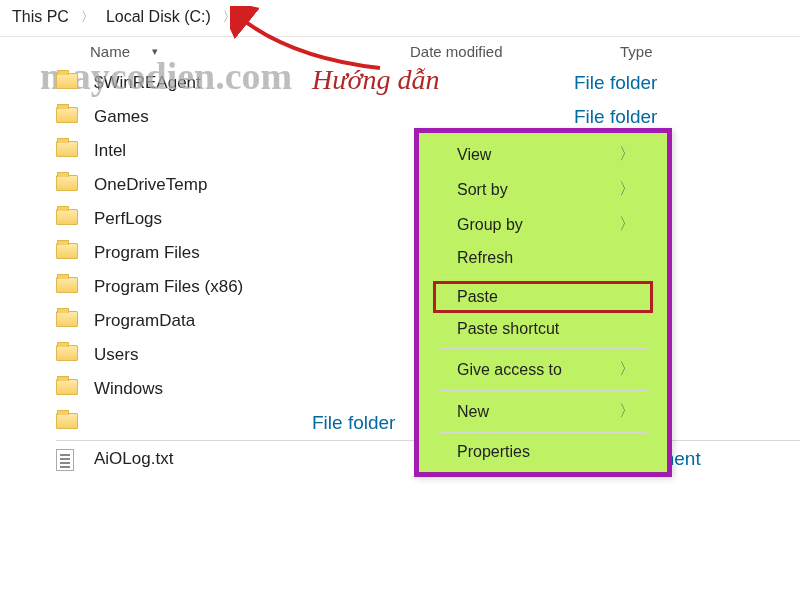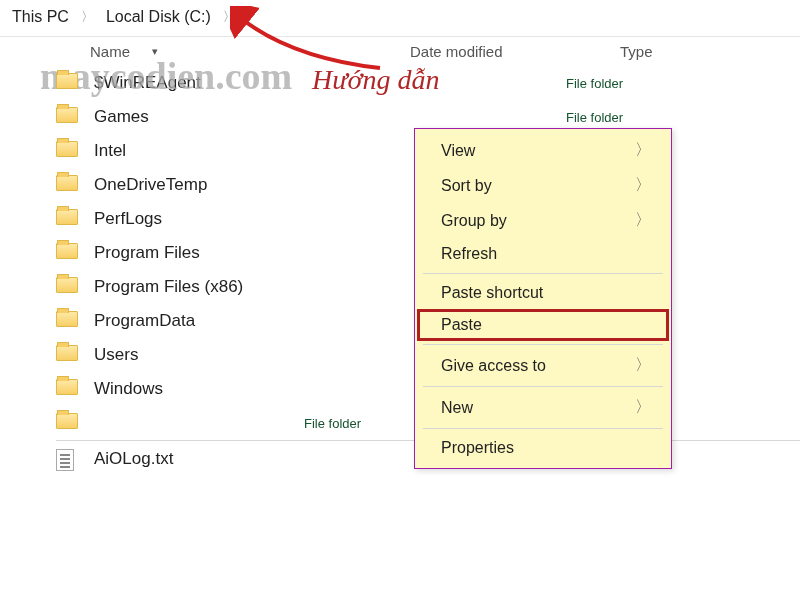--- a/index.html
+++ b/index.html
@@ -53,21 +53,21 @@
     height: 20px;
     margin-right: 14px;
     flex: 0 0 auto;
   }
   .row .fname {
     width: 262px;
     font-size: 17px;
     color: #222;
   }
   .row .date-cell { width: 210px; }
-  .row .type-cell { font-size: 13px; color: #14532d; }
+  .row .type-cell { font-size: 19px; color: #0369a1; margin-left: 8px; }
   .folder-icon {
     display:inline-block;
     width: 22px;
     height: 16px;
     background: linear-gradient(#ffe9a8,#f7cf66);
     border: 1px solid #e0b84a;
     border-radius: 1px;
     position: relative;
   }
   .folder-icon::before {
@@ -99,24 +99,24 @@
     border-top: 1px solid #d8d8d8;
     height: 34px;
     padding-top: 2px;
   }
   
   .context-menu {
     position: absolute;
     left: 414px;
     top: 128px;
     width: 258px;
-    background: #fef9c3;
-    border: 1px solid #a21caf;
+    background: #bef264;
+    border: 5px solid #a21caf;
     box-shadow: 2px 2px 6px rgba(0,0,0,0.15);
-    padding: 4px 2px;
+    padding: 4px 14px;
     font-size: 16px;
   }
   .menu-item {
     display:flex;
     align-items:center;
     justify-content: space-between;
     padding: 7px 18px 7px 24px;
     color: #222;
     position: relative;
   }
@@ -285,26 +285,26 @@
     <span class="submenu-arrow">〉</span>
   </div>
   <div class="menu-item">
     <span>Group by</span>
     <span class="submenu-arrow">〉</span>
   </div>
   <div class="menu-item">
     <span>Refresh</span>
   </div>
   <div class="menu-sep"></div>
-  <div class="menu-item">
-    <span>Paste shortcut</span>
-  </div>
   <div class="menu-item highlight-box">
     <span>Paste</span>
   </div>
+  <div class="menu-item">
+    <span>Paste shortcut</span>
+  </div>
   <div class="menu-sep"></div>
   <div class="menu-item">
     <span>Give access to</span>
     <span class="submenu-arrow">〉</span>
   </div>
   <div class="menu-sep"></div>
   <div class="menu-item">
     <span>New</span>
     <span class="submenu-arrow">〉</span>
   </div>

